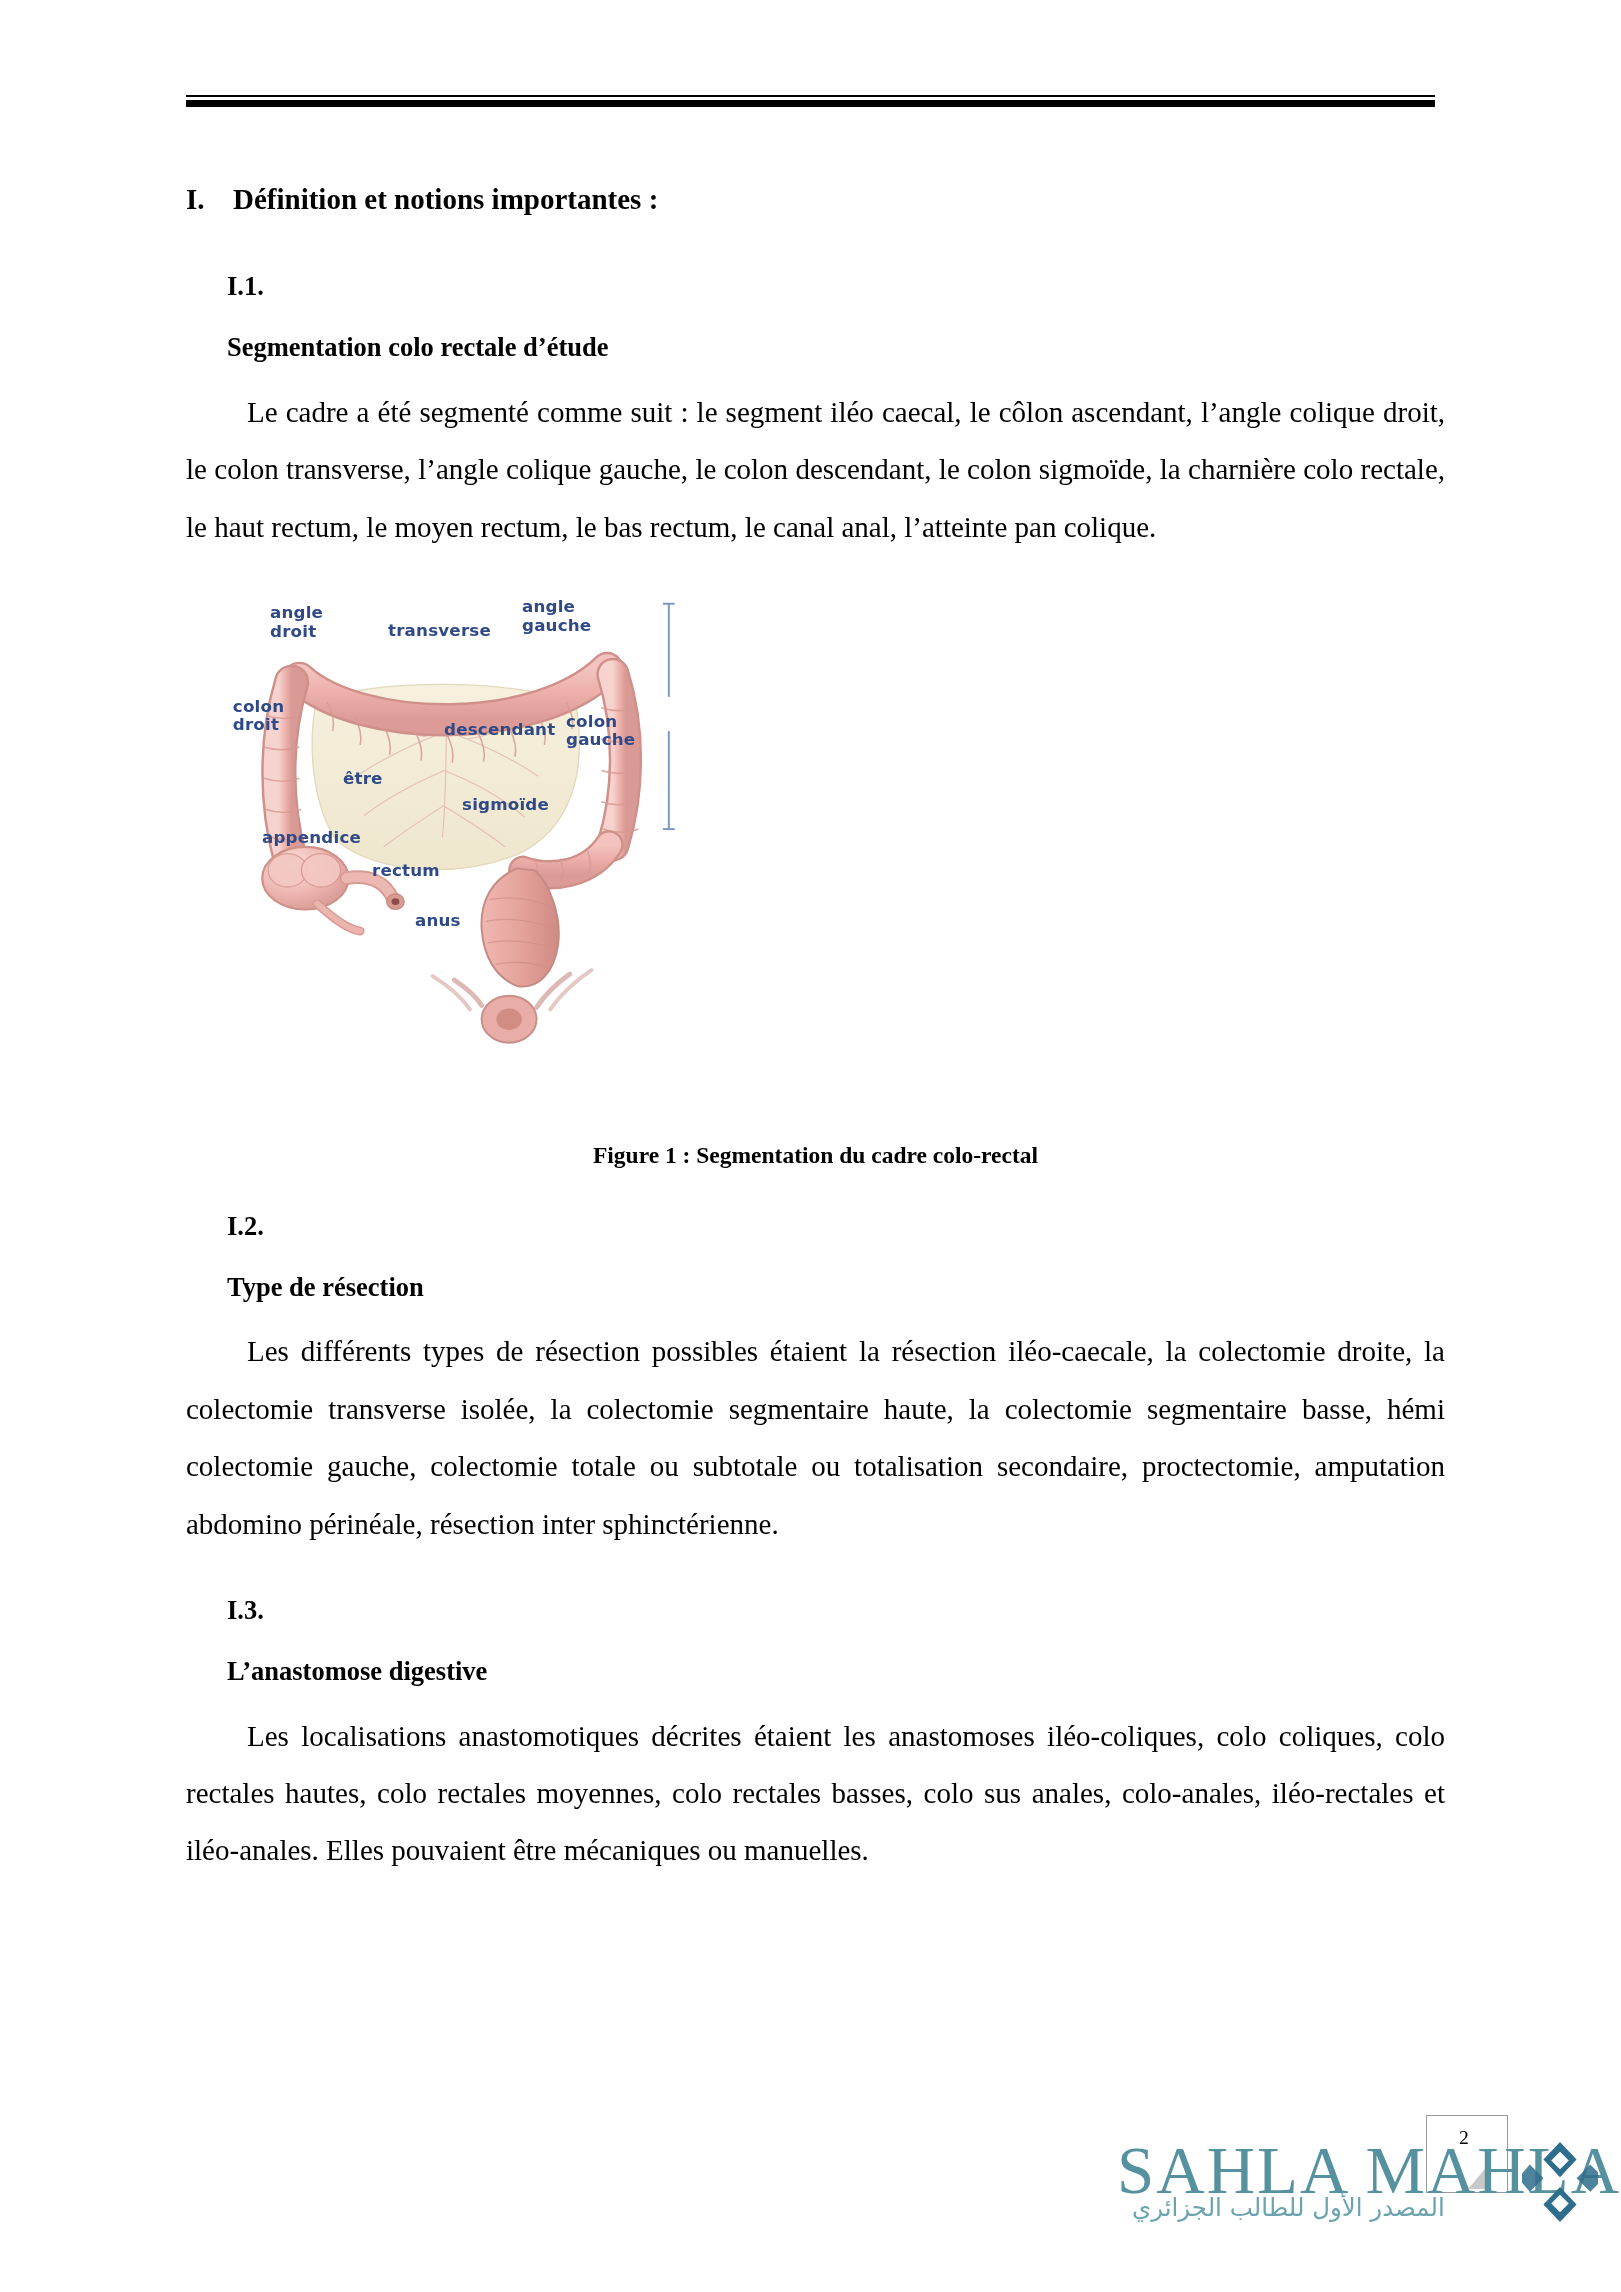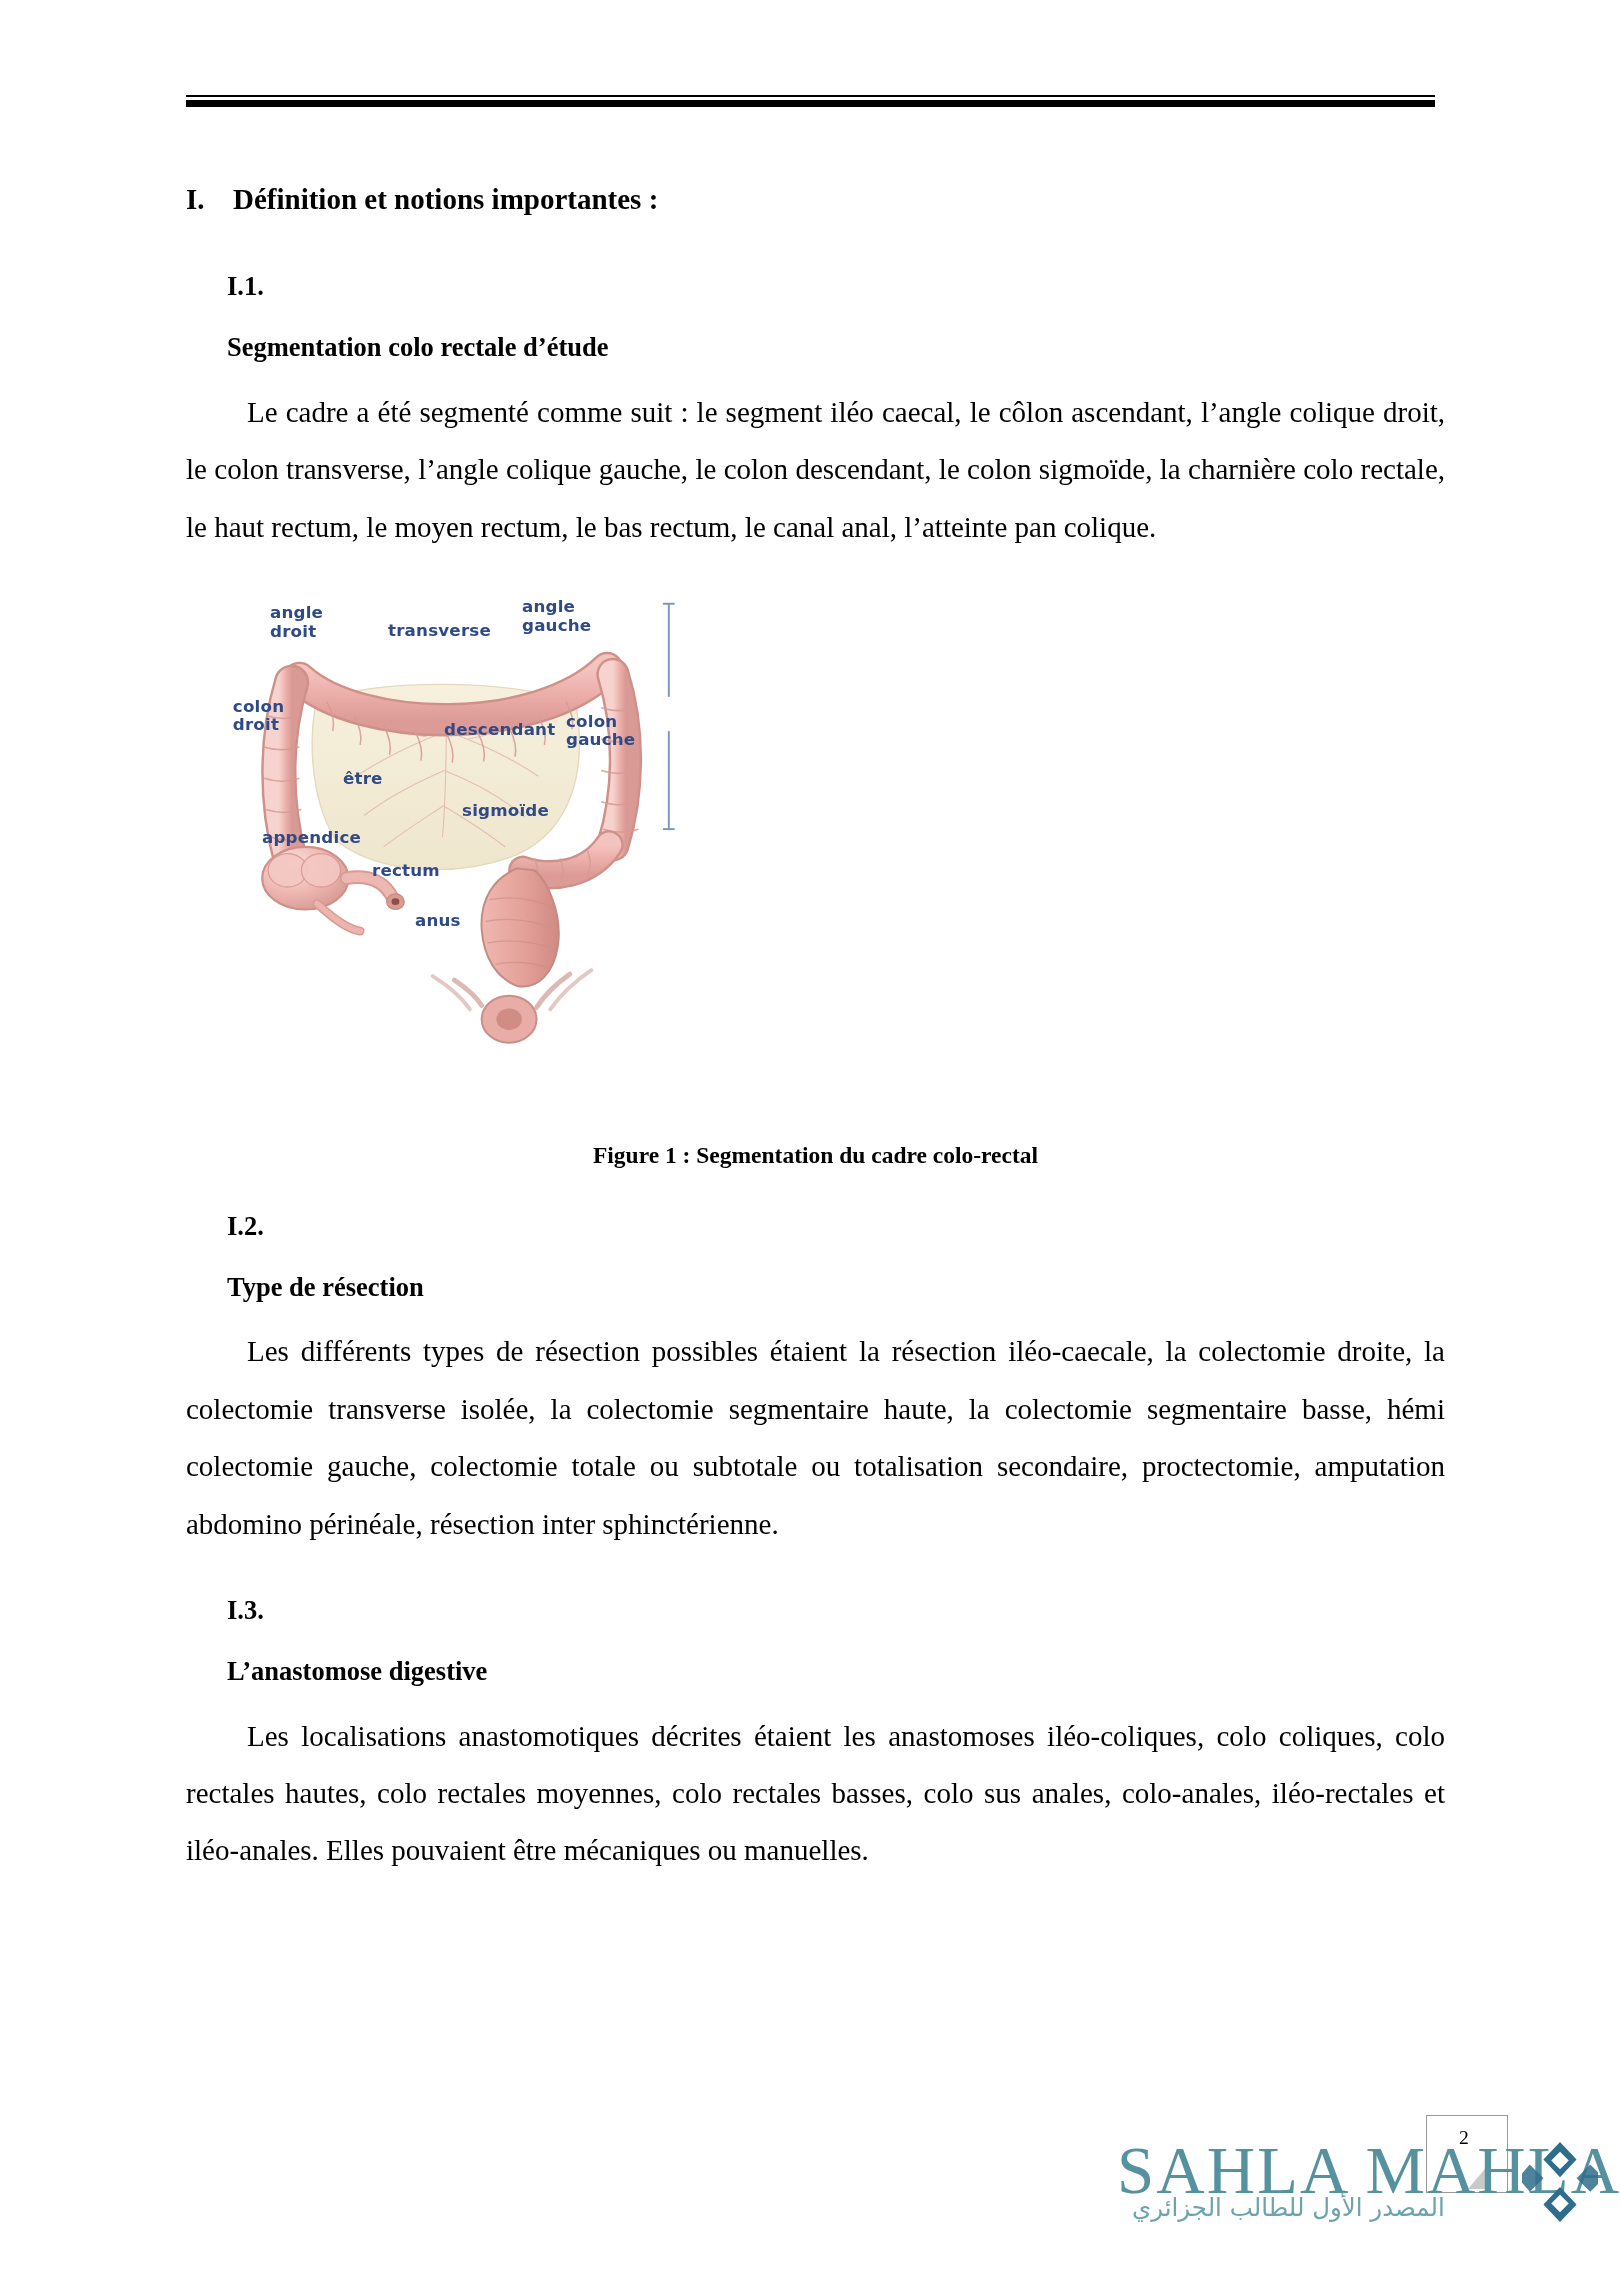--- a/index.html
+++ b/index.html
@@ -367,21 +367,21 @@
 droit</div>
         <div class="fig-label" style="left:165px; top:37px;">transverse</div>
         <div class="fig-label" style="left:299px; top:13.7px;">angle
 gauche</div>
         <div class="fig-label" style="left:9.8px;  top:113px;">colon
 droit</div>
         <div class="fig-label" style="left:221px; top:136px;">descendant</div>
         <div class="fig-label" style="left:343px; top:128px;">colon
 gauche</div>
         <div class="fig-label" style="left:120px; top:185px;">être</div>
-        <div class="fig-label" style="left:239px; top:217px;">sigmoïde</div>
+        <div class="fig-label" style="left:239px; top:211px;">sigmoïde</div>
         <div class="fig-label" style="left:39px;  top:244px;">appendice</div>
         <div class="fig-label" style="left:149px; top:277px;">rectum</div>
         <div class="fig-label" style="left:192px; top:327px;">anus</div>
       </div>
 
       <div class="fig-caption">Figure 1 : Segmentation du cadre colo-rectal</div>
     </div>
 
     <div class="sp-before-h2"></div>
 

